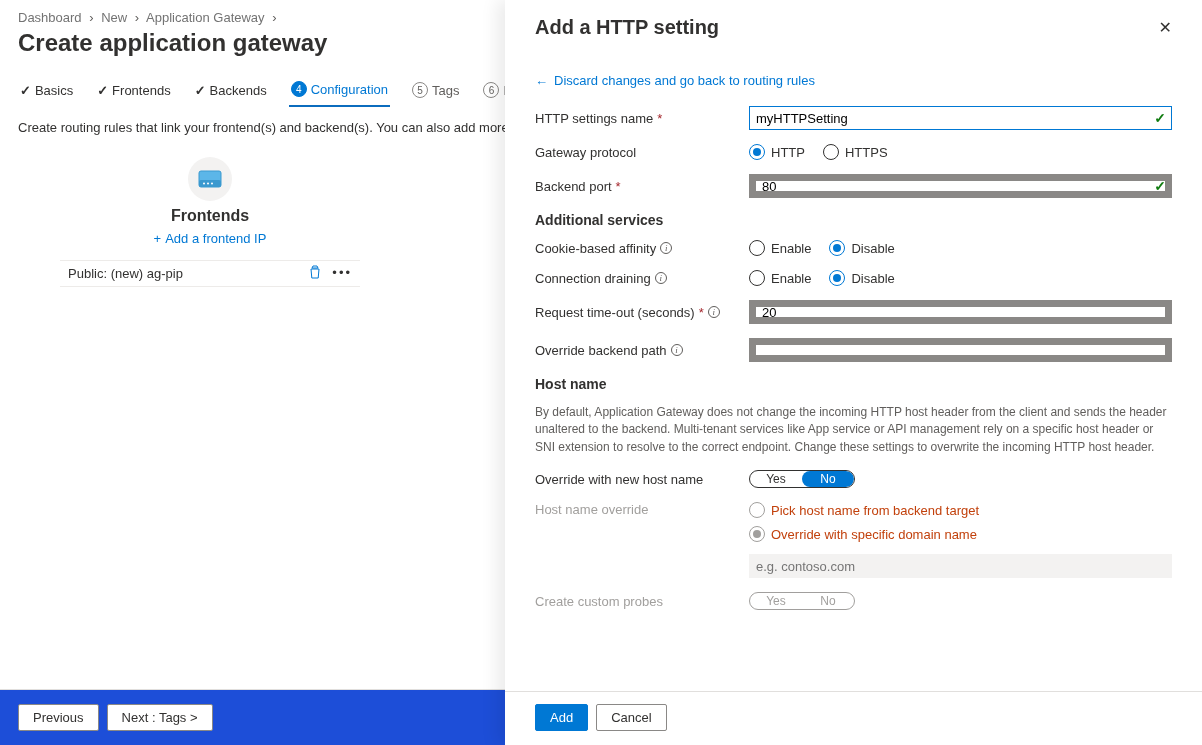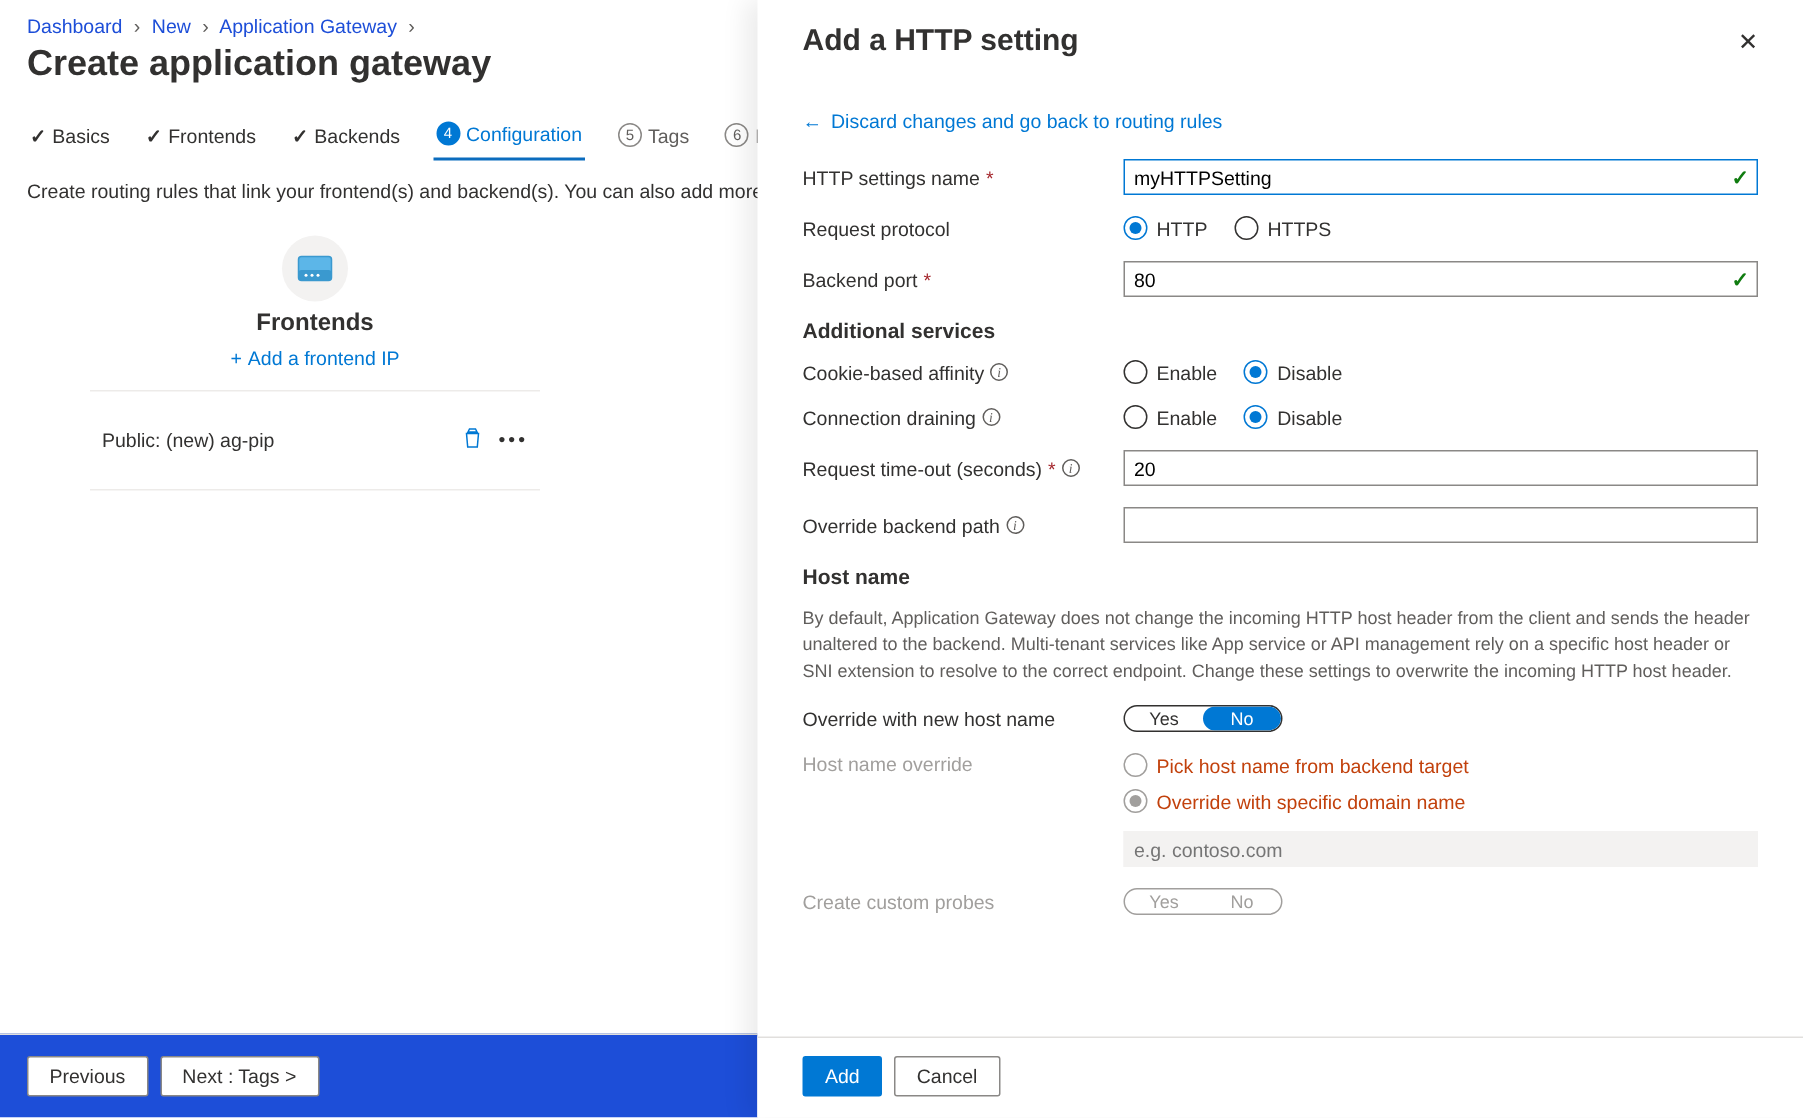--- a/index.html
+++ b/index.html
@@ -7,21 +7,21 @@
     margin: 0;
     font-family: "Segoe UI", -apple-system, sans-serif;
     font-size: 13px;
     color: #323130;
     background: #fff;
     width: 1202px;
     height: 745px;
     overflow: hidden;
     position: relative;
   }
-  a { color: #1d4ed8; text-decoration: none; }
+  a { color: #737373; text-decoration: none; }
   .breadcrumb { padding: 10px 18px 0; font-size: 13px; }
   .breadcrumb span.sep { color: #605e5c; margin: 0 4px; }
   .page-title { font-size: 24px; font-weight: 600; padding: 4px 18px 16px; }
   .tabs {
     display: flex; align-items: center; gap: 20px;
     padding: 0 18px; border-bottom: 1px solid #fff;
     font-size: 13px;
   }
   .tab { display: inline-flex; align-items: center; gap: 4px; padding: 8px 2px; color: #323130; cursor: pointer; }
   .tab .check { font-weight: bold; color:#323130; }
@@ -40,21 +40,21 @@
   }
   .tile-icon {
     width:44px; height:44px; border-radius:50%; background:#f3f2f1;
     display:flex; align-items:center; justify-content:center; margin-bottom:6px;
   }
   .tile-icon svg { width:24px; height:18px; }
   .section-title { font-weight:600; font-size:16px; margin-bottom:6px; }
   .link-add { color:#0078d4; font-size:13px; cursor:pointer; margin-bottom:14px; display:flex; align-items:center; gap:4px;}
   .pip-row {
     width:100%; display:flex; align-items:center; justify-content:space-between;
-    padding:24px 8px; border-top:1px solid #edebe9; border-bottom:1px solid #edebe9;
+    padding:4px 8px; border-top:1px solid #edebe9; border-bottom:1px solid #edebe9;
     font-size:13px;
   }
   .pip-actions { display:flex; gap:10px; color:#0078d4; }
   .footer-left {
     position:absolute; left:0; bottom:0; width:505px;
     border-top:1px solid #e1dfdd; padding:14px 18px; background:#1d4ed8;
     display:flex; gap:8px;
   }
   .btn {
     border:1px solid #8a8886; background:#fff; color:#323130;
@@ -80,21 +80,21 @@
   .form-label { width:214px; flex:0 0 214px; font-size:13px; color:#323130; display:flex; align-items:center; gap:4px;}
   .form-label.disabled { color:#a19f9d; }
   .req { color:#a4262c; }
   .info-icon {
     width:12px; height:12px; border:1px solid #605e5c; border-radius:50%;
     display:inline-flex; align-items:center; justify-content:center;
     font-size:9px; color:#605e5c; line-height:1; font-style:italic; font-family:serif;
   }
   .form-control { flex:1; }
   .text-input {
-    width:100%; border:1px solid #eab308; padding:4px 22px 4px 6px;
+    width:100%; border:7px solid #eab308; padding:4px 22px 4px 6px;
     font-size:13px; height:24px; position:relative;
   }
   .text-input.blue { border:1.5px solid #0078d4; }
   .text-input.muted { border-color:#8a8886; }
   .input-wrap { position:relative; }
   .input-check {
     position:absolute; right:6px; top:50%; transform:translateY(-50%);
     color:#107c10; font-size:14px; font-weight:bold;
   }
   .radiogroup { display:flex; gap:18px; align-items:center; }
@@ -229,21 +229,21 @@
       </div>
       <div class="form-control">
         <div class="input-wrap">
           <input class="text-input blue" value="myHTTPSetting" style="">
           <span class="input-check">✓</span>
         </div>
       </div>
     </div>
 
     <div class="form-row">
-      <div class="form-label">Request protocol</div>
+      <div class="form-label">Gateway protocol</div>
       <div class="form-control">
         <div class="radiogroup">
           <div class="radio selected">
               <span class="dot"></span>
               <span>HTTP</span>
             </div>
           <div class="radio">
               <span class="dot"></span>
               <span>HTTPS</span>
             </div>

